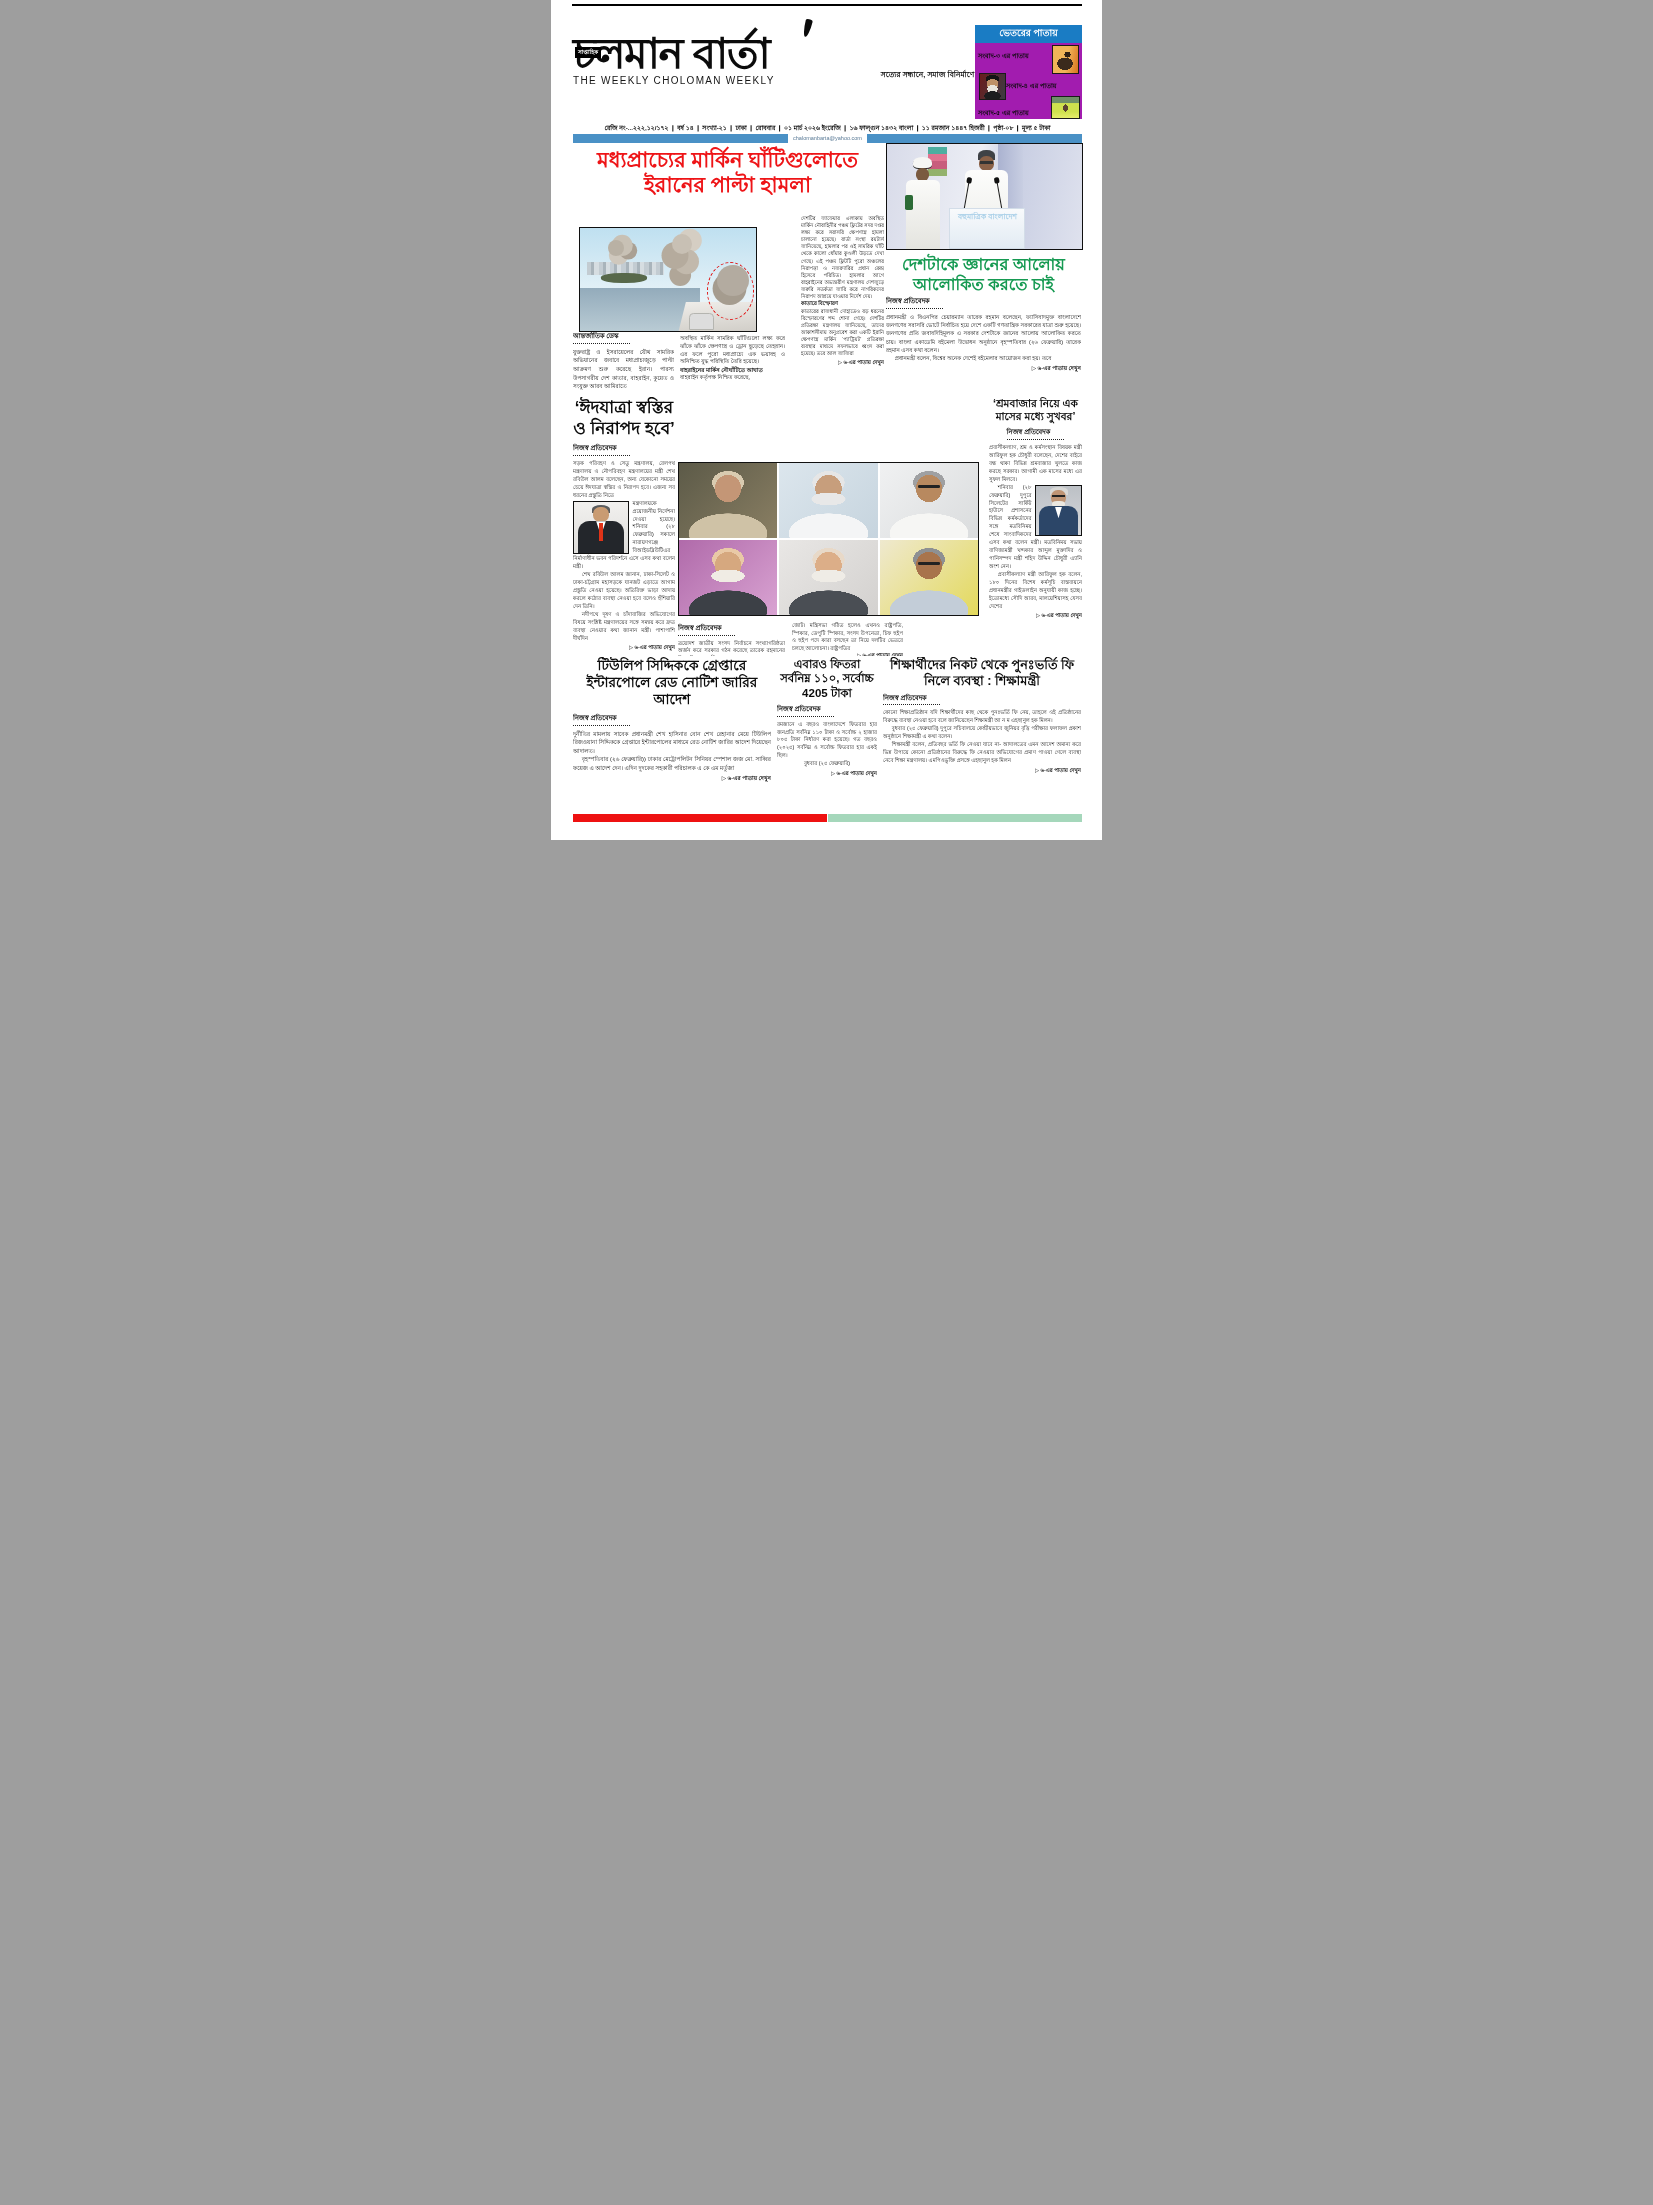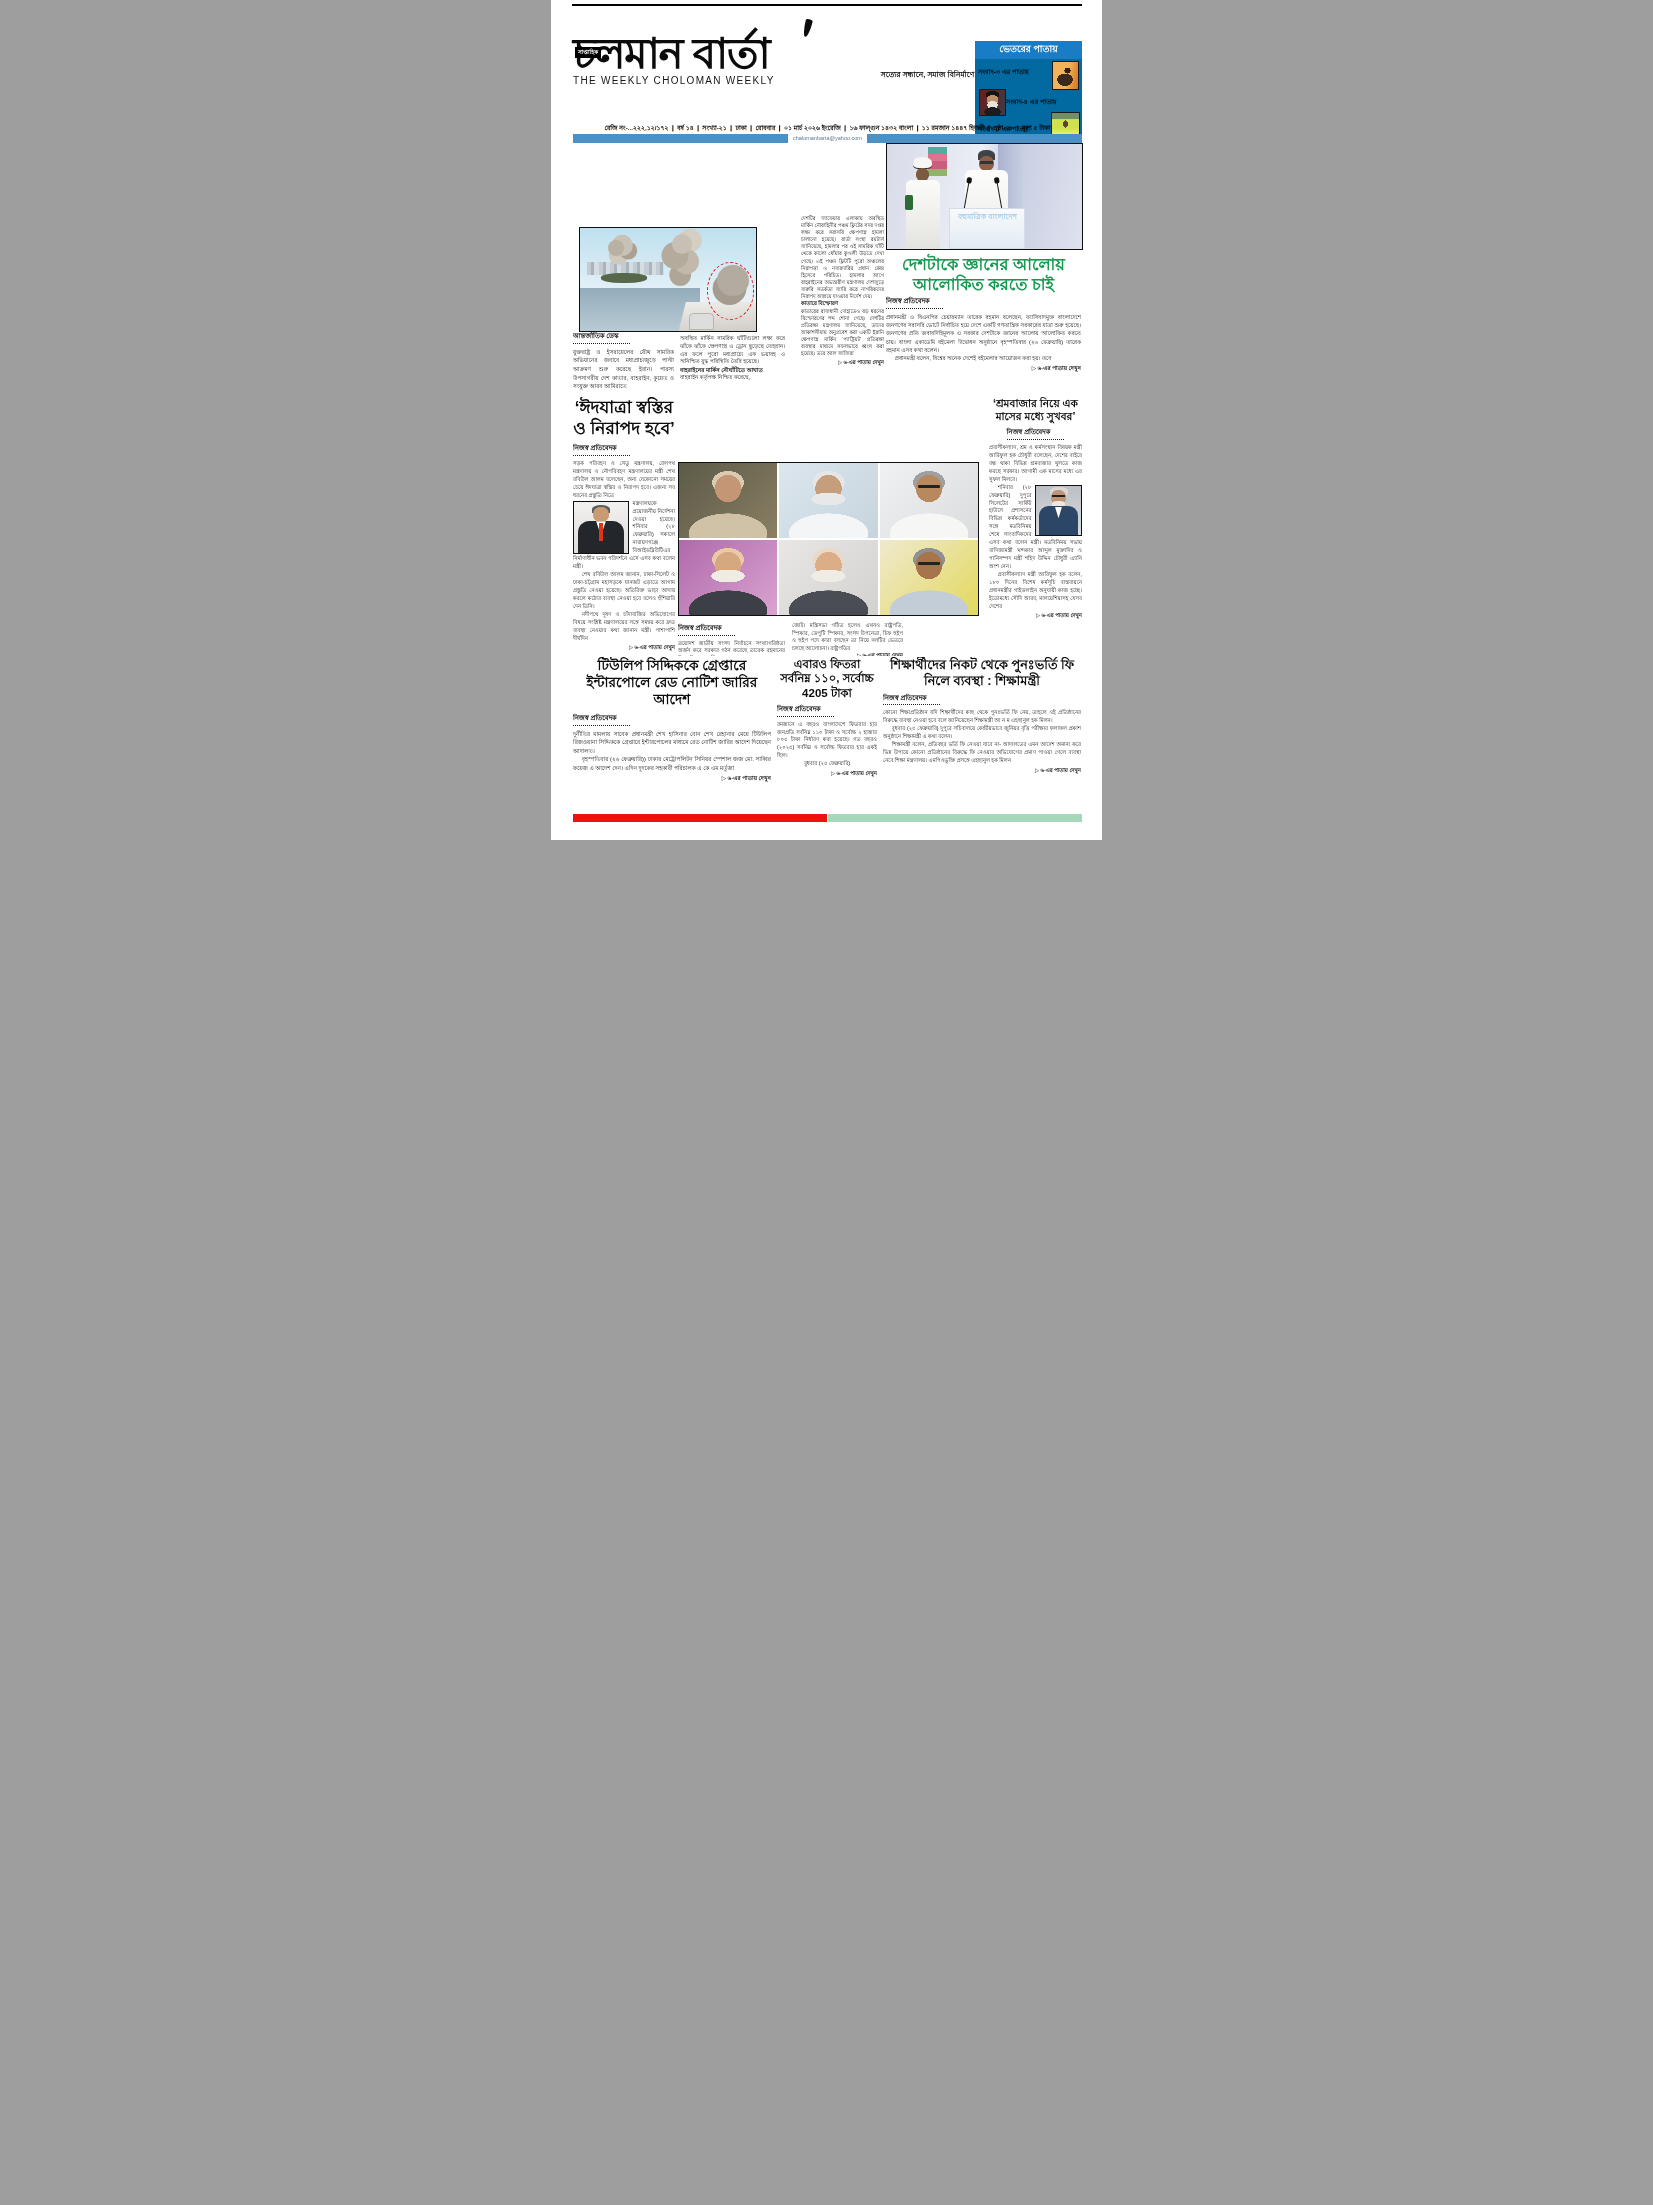--- a/index.html
+++ b/index.html
@@ -6,21 +6,21 @@
   .page{position:relative;width:551px;height:840px;background:#ffffff;margin:0 auto;overflow:hidden;color:#111;}
   .abs{position:absolute;}
   .rule{background:#000;}
   
   .logo-bn{font-size:42px;font-weight:800;letter-spacing:-1.3px;line-height:.95;color:#0b0b0b;white-space:nowrap;}
   .weekly-tag{position:absolute;left:1.8px;top:13.2px;background:#000;color:#fff;font-size:5.7px;font-weight:bold;padding:0.9px 3.1px;z-index:3;}
   .flame{position:absolute;right:16px;top:-15px;width:7px;height:17.6px;background:#0b0b0b;border-radius:60% 40% 50% 50%/10% 10% 90% 90%;transform:rotate(14deg);}
   .logo-en{font-size:10px;letter-spacing:1.3px;color:#161616;margin-top:0.9px;font-weight:500;white-space:nowrap;}
   .slogan{font-size:7.5px;font-weight:bold;text-align:center;line-height:1.4;}
   
-  .inner-box{background:#0369a1;margin-top:16px;}
+  .inner-box{background:#a21caf;}
   .inner-title{height:17.6px;background:#1a7cc4;color:#fff;font-size:9.3px;font-weight:bold;display:flex;align-items:center;justify-content:center;}
   .inner-label{position:absolute;font-size:6.4px;font-weight:bold;color:#0b0b0b;white-space:nowrap;}
   .th{position:absolute;border:0.9px solid #1a1a1a;}
   .th-pray{background:radial-gradient(ellipse 32% 24% at 48% 66%,#3a2a1c 96%,transparent 97%),radial-gradient(ellipse 13% 11% at 58% 32%,#2e2014 96%,transparent 97%),linear-gradient(100deg,#f0b558 55%,#d8741e);}
   .th-port{background:radial-gradient(ellipse 34% 20% at 50% 88%,#1c1c1e 96%,transparent 97%),radial-gradient(ellipse 22% 17% at 50% 60%,#e8e4dc 96%,transparent 97%),radial-gradient(ellipse 24% 21% at 50% 40%,#bd9067 96%,transparent 97%),radial-gradient(ellipse 28% 17% at 50% 20%,#141414 96%,transparent 97%),linear-gradient(110deg,#6a1d1d,#3c3c44);}
   .th-farm{background:radial-gradient(ellipse 9% 18% at 50% 52%,#5c4332 96%,transparent 97%),linear-gradient(#6f8f68 0 30%,#cfe14e 31% 70%,#e6ed6a);}
   
   .dateline{font-size:6.2px;font-weight:bold;white-space:nowrap;text-align:center;overflow:hidden;color:#050505;}
   .email-bar{background:#4a91c6;display:flex;align-items:center;justify-content:center;}
   .email-box{background:#fff;height:11.5px;margin-top:-1.3px;padding:0 5.3px;display:flex;align-items:center;font-size:5.5px;color:#5a7a96;}
@@ -123,20 +123,21 @@
     <div class="inner-label" style="left:31px;top:56px;">সংবাদ-৪ এর পাতায়</div>
     <div class="inner-label" style="left:3.1px;top:83px;">সংবাদ-৫ এর পাতায়</div>
     <div class="th th-farm" style="right:2.2px;top:71px;width:26.5px;height:21px;"></div>
   </div>
 
   <div class="abs dateline" style="left:22px;top:123px;width:509px;">রেজি নং-...২২২,১২/১৭২ ❙ বর্ষ ১৪ ❙ সংখ্যা-২১ ❙ ঢাকা ❙ রোববার ❙ ০১ মার্চ ২০২৬ ইংরেজি ❙ ১৬ ফাল্গুন ১৪৩২ বাংলা ❙ ১১ রমজান ১৪৪৭ হিজরী ❙ পৃষ্ঠা-০৮ ❙ মূল্য ৫ টাকা</div>
   <div class="abs email-bar" style="left:22px;top:134px;width:509px;height:8.8px;">
     <div class="email-box">chalomanbarta@yahoo.com</div>
   </div>
 
+  <div class="abs hl hl-red" style="left:20px;top:148px;width:313px;">মধ্যপ্রাচ্যের মার্কিন ঘাঁটিগুলোতে ইরানের পাল্টা হামলা</div>
 
   <div class="photo" style="left:28px;top:227px;width:176px;height:103px;">
     <div class="sc-sky"></div>
     <div class="sc-city"></div>
     <div class="sc-water"></div>
     <div class="sc-trees"></div>
     <div class="puff puff1"></div>
     <div class="puff puff2"></div>
     <div class="sc-deck"></div>
     <div class="sc-tank"></div>

